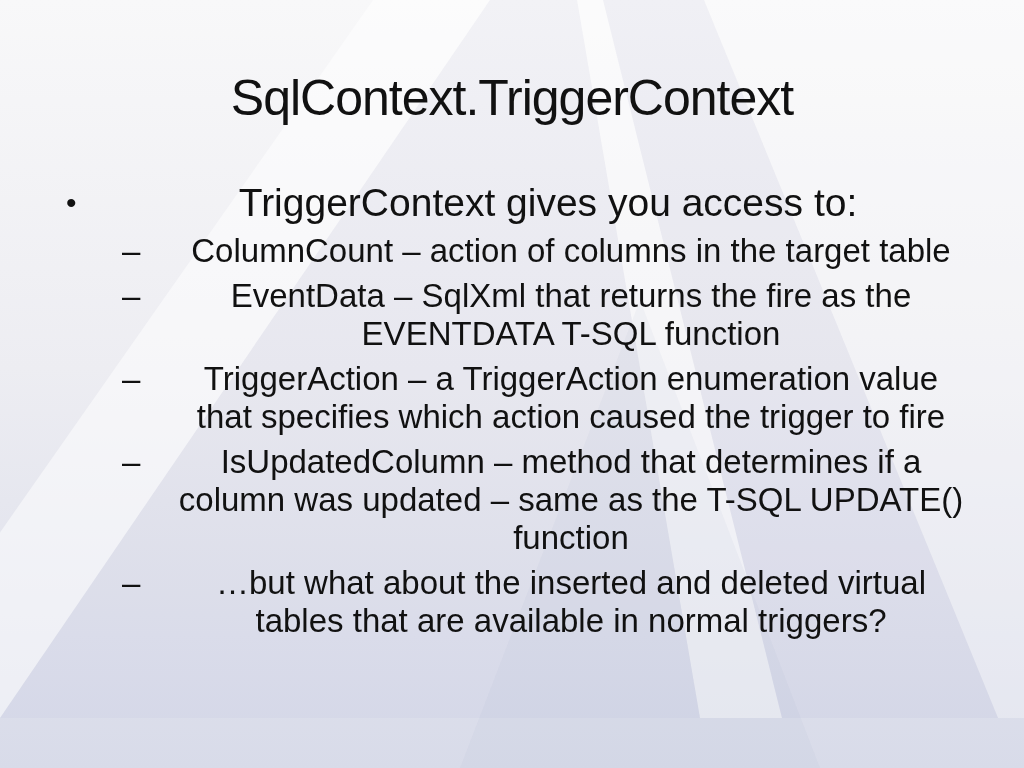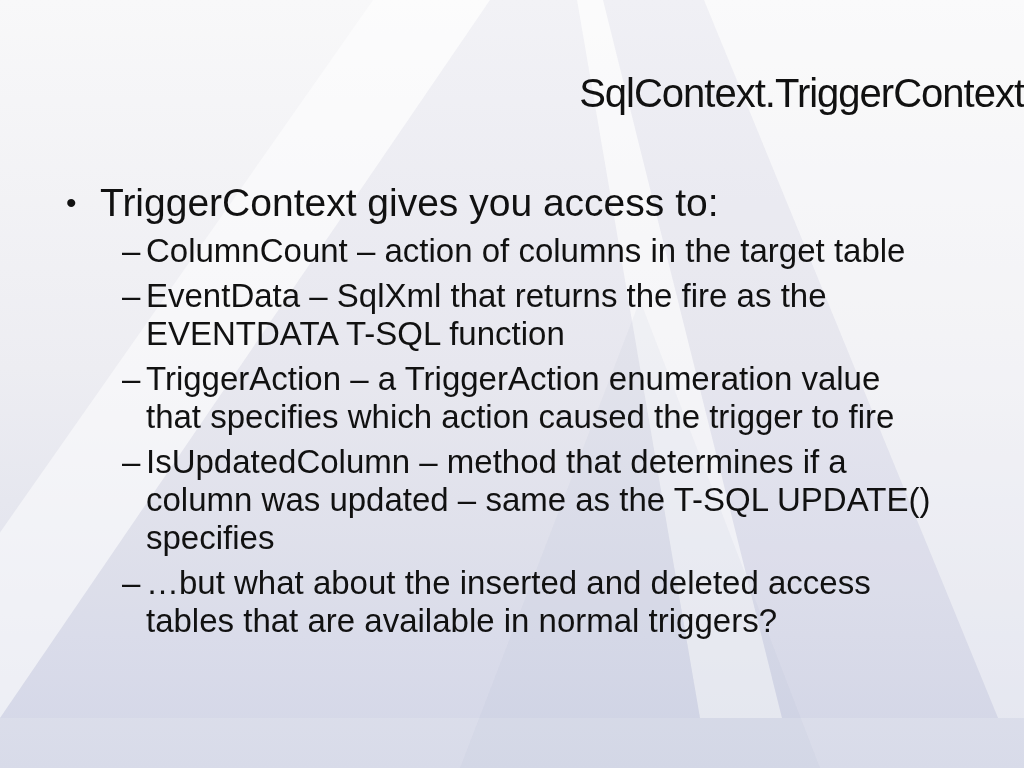--- a/index.html
+++ b/index.html
@@ -10,26 +10,26 @@
   html,body{width:1024px;height:768px;}
   body{font-family:"Liberation Sans","DejaVu Sans",sans-serif;}
   .slide{
     position:relative;width:1024px;height:768px;overflow:hidden;
     background:linear-gradient(180deg,var(--bg-top) 0%,var(--bg-mid) 48%,var(--bg-bottom) 100%);
     color:var(--text);
   }
   .watermark{position:absolute;left:0;top:0;width:100%;height:100%;}
   .title{
     position:absolute;top:70px;left:0;right:0;
-    text-align:right;font-size:40px;font-weight:400;line-height:1.15;
+    text-align:center;font-size:50px;font-weight:400;line-height:1.15;
     letter-spacing:-1px;white-space:nowrap;
   }
   .content{position:absolute;left:66px;top:179px;width:930px;}
   .item{display:flex;align-items:flex-start;}
-  .item .text{white-space:pre-line;flex:1;}
+  .item .text{white-space:pre-line;flex:1;text-align:center;}
   .item.l1{font-size:39px;line-height:47px;margin:0 0 6px 0;}
   .item.l1 .marker{flex:0 0 34px;font-size:30px;line-height:47px;}
   .item.l2{font-size:33px;line-height:38px;margin:0 0 7px 56px;}
   .item.l2 .marker{flex:0 0 24px;line-height:38px;}
 </style>
 </head>
 <body>
 
 <div class="slide">
 
@@ -70,23 +70,23 @@
     <div class="item l2">
       <span class="marker">–</span>
       <span class="text">TriggerAction – a TriggerAction enumeration value
 that specifies which action caused the trigger to fire</span>
     </div>
 
     <div class="item l2">
       <span class="marker">–</span>
       <span class="text">IsUpdatedColumn – method that determines if a
 column was updated – same as the T-SQL UPDATE()
-specifies</span>
+function</span>
     </div>
 
     <div class="item l2">
       <span class="marker">–</span>
-      <span class="text">…but what about the inserted and deleted access
+      <span class="text">…but what about the inserted and deleted virtual
 tables that are available in normal triggers?</span>
     </div>
 
   </div>
 </div>
 
 </body></html>

